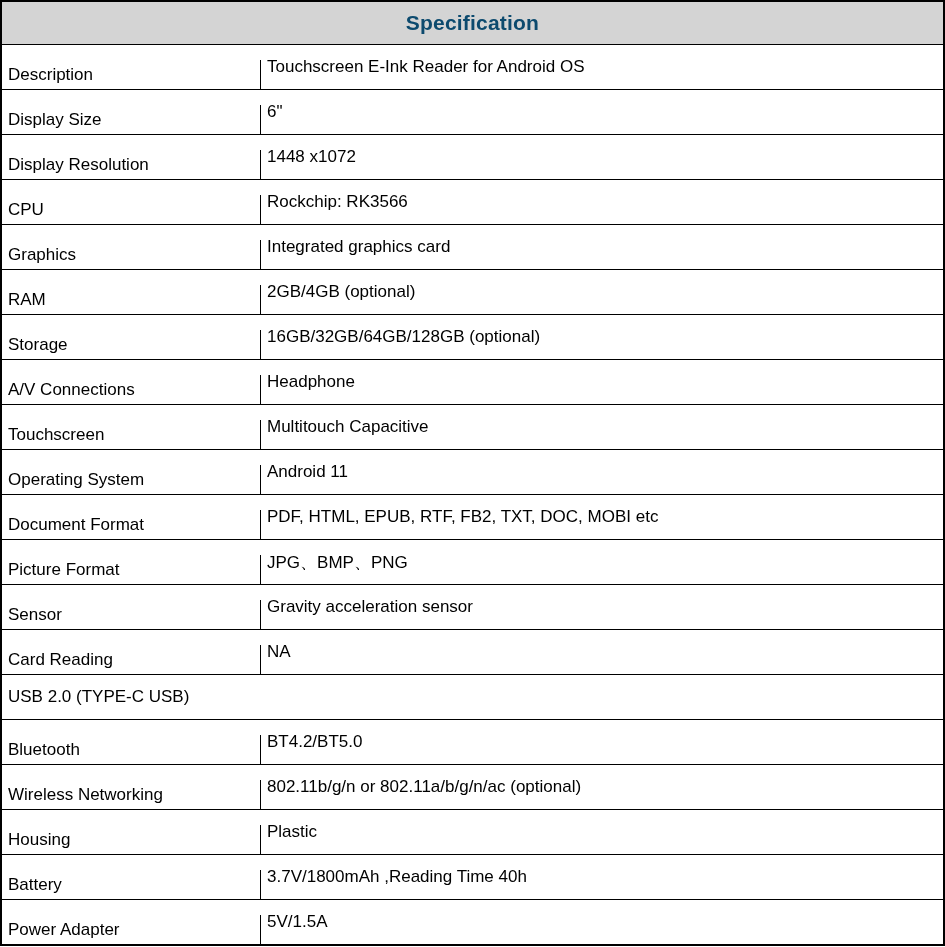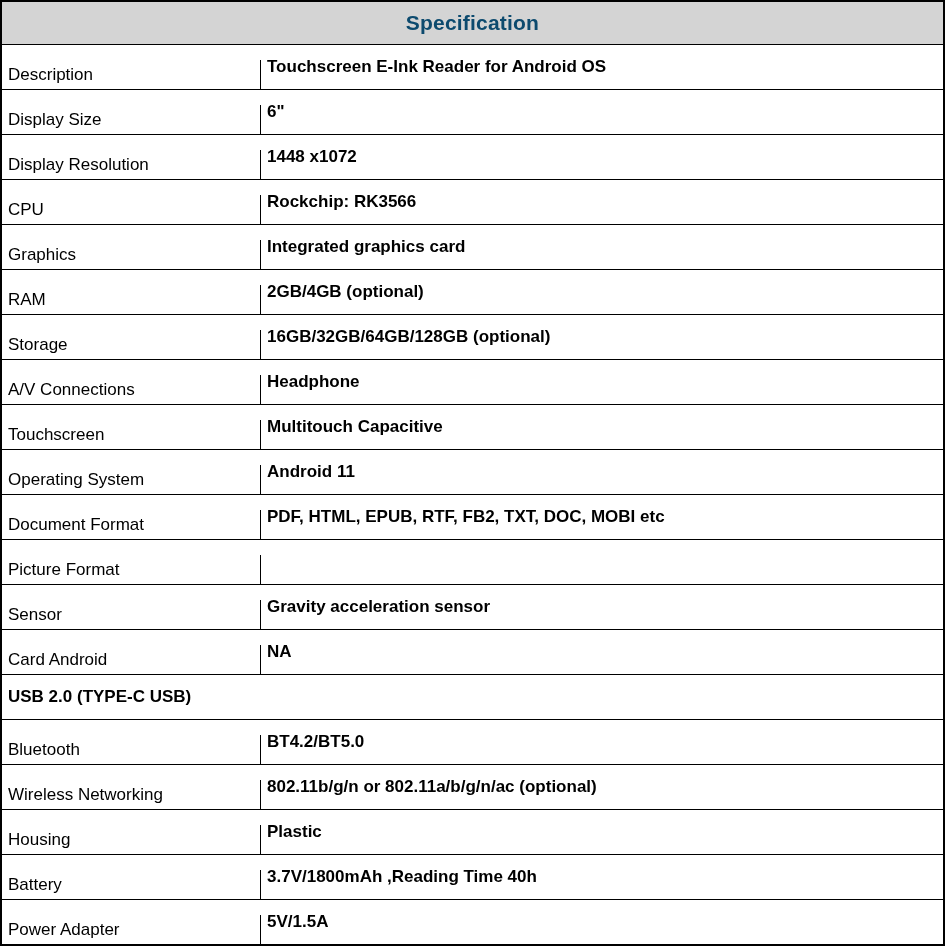--- a/index.html
+++ b/index.html
@@ -41,21 +41,20 @@
     overflow: hidden;
   }
   .cell.label {
     width: 259px;
     flex: 0 0 259px;
     border-right: 1px solid #000000;
     margin-top: 15px;
   }
   .cell.value {
     flex: 1 1 auto;
-    font-weight: bold;
   }
 </style>
 </head>
 <body>
 
 <div class="spec-table">
   <div class="spec-header" id="spec-header" style="background: rgb(212, 212, 212); color: #0c4a6e;">Specification</div>
   <div id="spec-rows">
       <div class="row">
         <div class="cell label">Description</div>
@@ -96,27 +95,28 @@
       <div class="row">
         <div class="cell label">Operating System</div>
         <div class="cell value">Android 11</div>
       </div>
       <div class="row">
         <div class="cell label">Document Format</div>
         <div class="cell value">PDF, HTML, EPUB, RTF, FB2, TXT, DOC, MOBI etc</div>
       </div>
       <div class="row">
         <div class="cell label">Picture Format</div>
+        <div class="cell value">JPG、BMP、PNG</div>
       </div>
       <div class="row">
         <div class="cell label">Sensor</div>
         <div class="cell value">Gravity acceleration sensor</div>
       </div>
       <div class="row">
-        <div class="cell label">Card Android</div>
+        <div class="cell label">Card Reading</div>
         <div class="cell value">NA</div>
       </div>
       <div class="row">
         <div class="cell value">USB 2.0 (TYPE-C USB)</div>
       </div>
       <div class="row">
         <div class="cell label">Bluetooth</div>
         <div class="cell value">BT4.2/BT5.0</div>
       </div>
       <div class="row">

